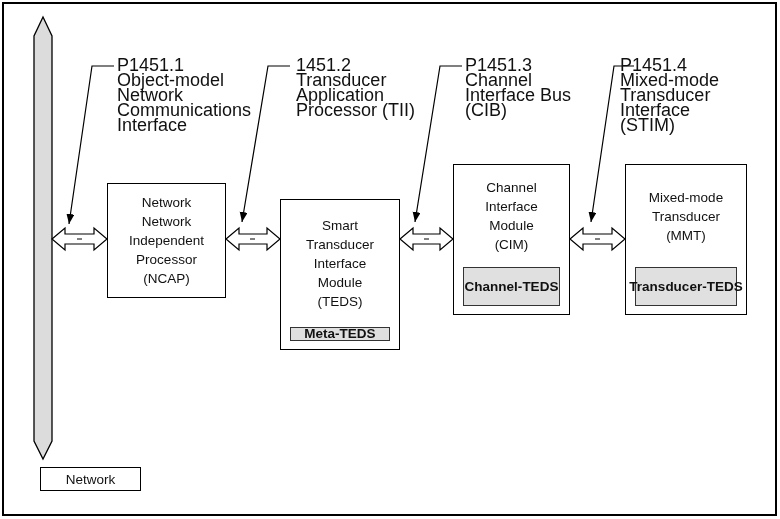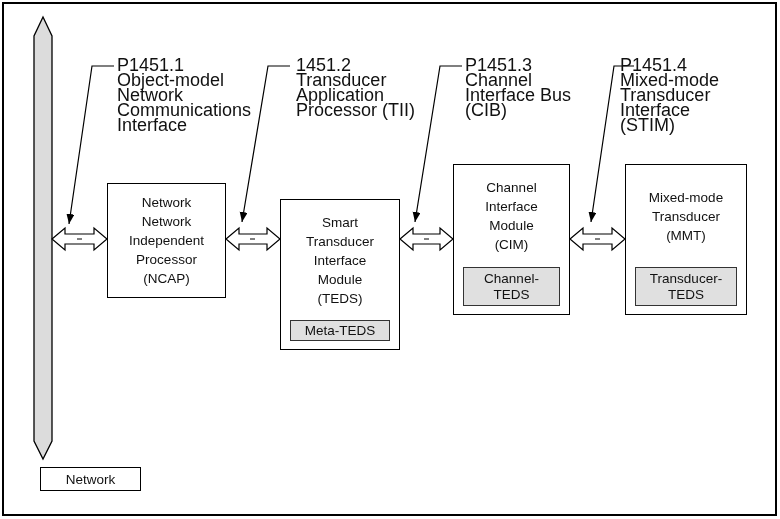--- a/index.html
+++ b/index.html
@@ -28,25 +28,25 @@
     justify-content:center;align-items:center;
     font-size:13.5px;line-height:19px;text-align:center;
   }
   .teds{
     align-self:center;
     width:calc(100% - 18px);
     margin-bottom:8px;
     border:1px solid #333;
     background:#e0e0e0;
     box-sizing:border-box;
-    display:flex;flex-direction:column;
+    display:flex;flex-direction:row;
     justify-content:center;align-items:center;
-    font-size:13.5px;line-height:16px;text-align:left;
+    font-size:13.5px;line-height:16px;text-align:left;font-weight:bold;
   }
-  .teds.one{height:21px;}
+  .teds.one{height:14px;}
   .teds.two{height:39px;}
   .iface-label{
     position:absolute;
     font-size:18px;line-height:15px;
     text-align:left;white-space:nowrap;
   }
   .network-box{
     position:absolute;left:40px;top:467px;width:101px;height:24px;
     border:1.5px solid #000;background:#fff;
     display:flex;align-items:center;justify-content:center;

